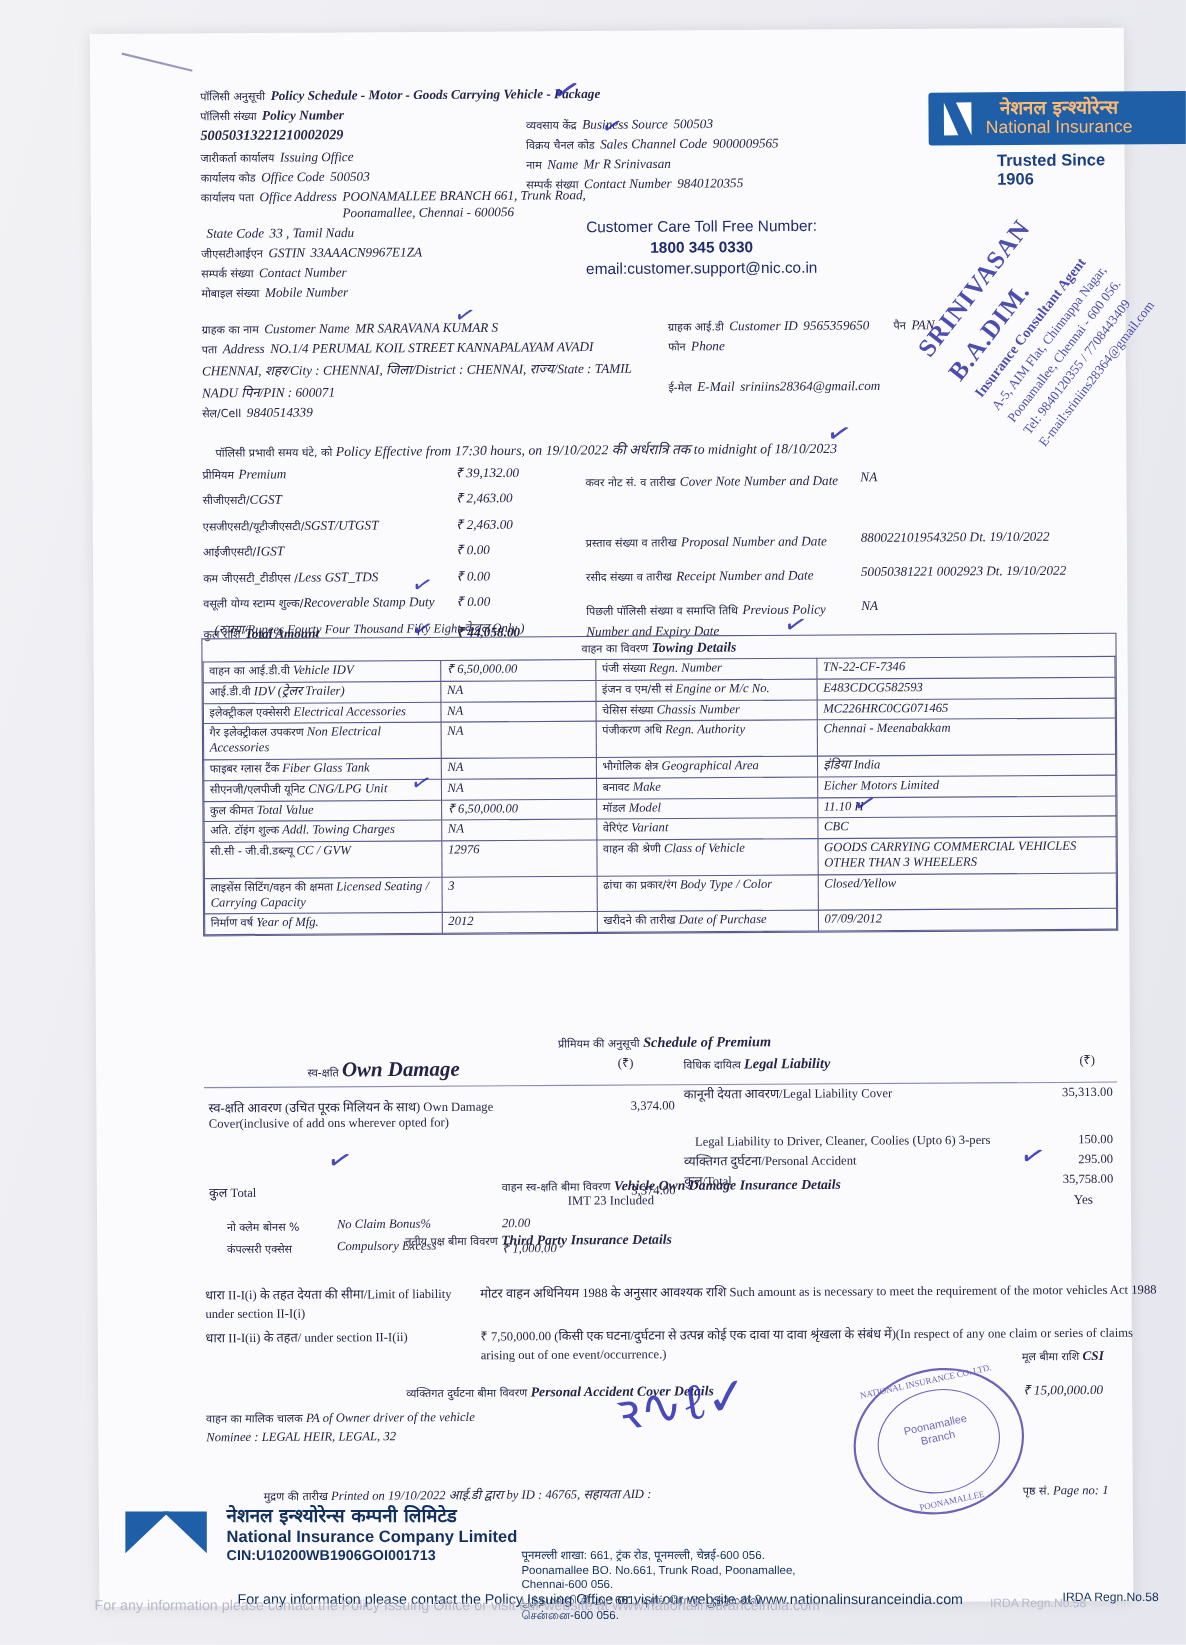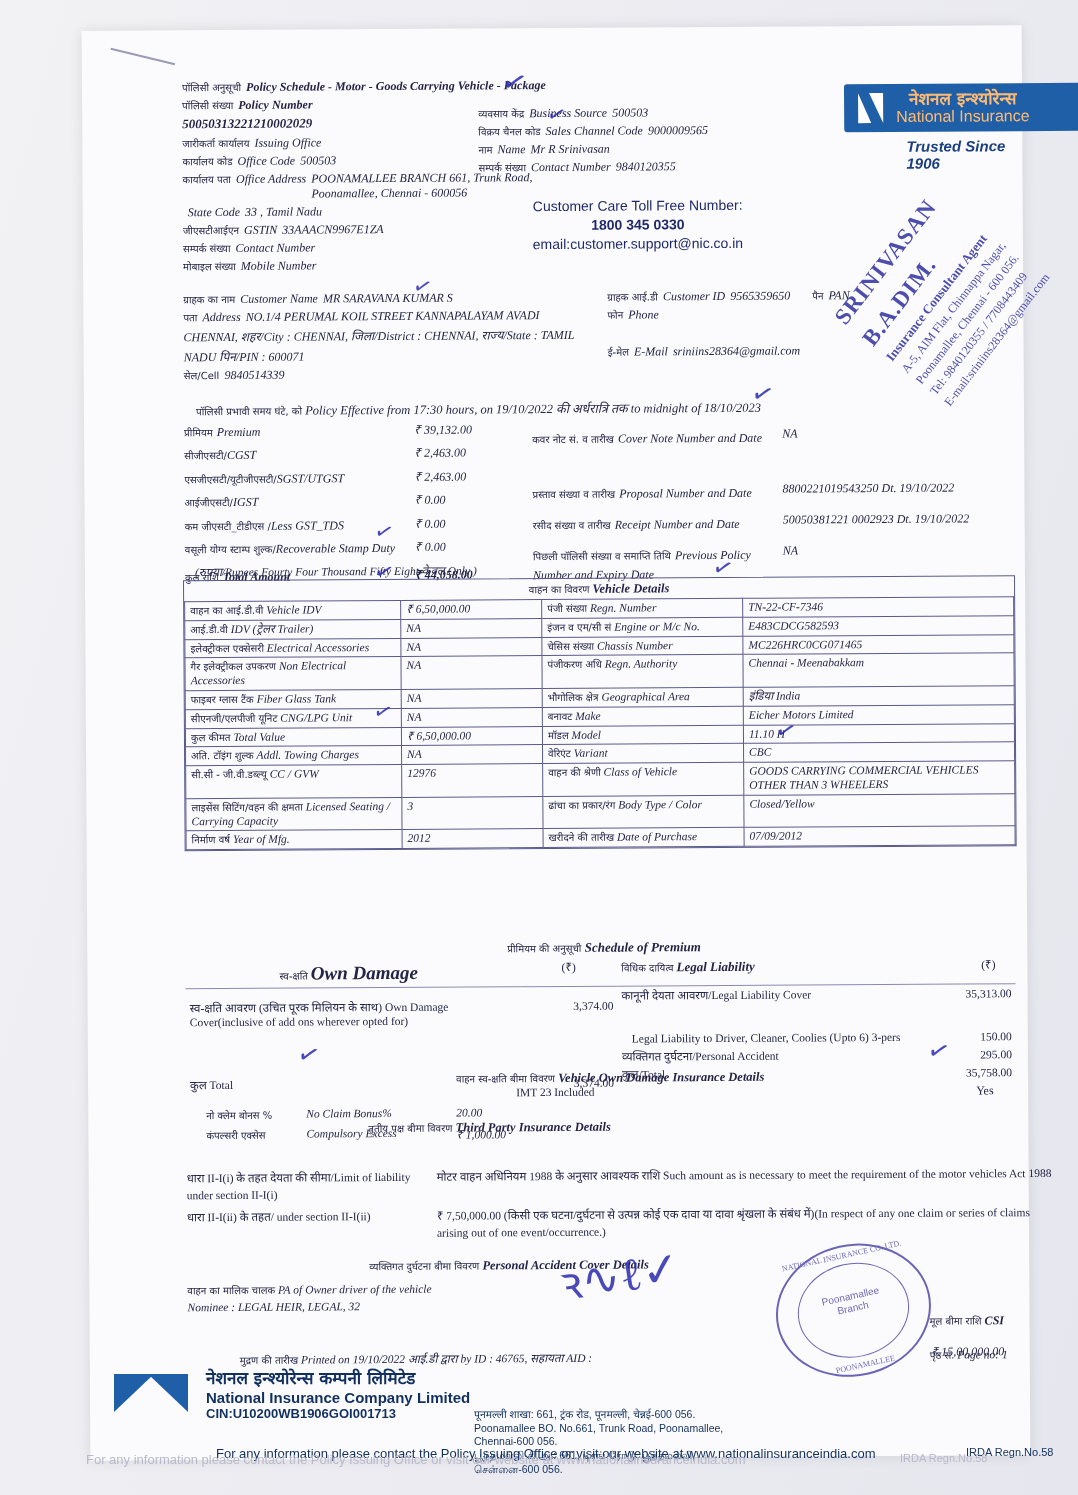--- a/index.html
+++ b/index.html
@@ -44,21 +44,21 @@
     border-top:30px solid transparent;border-bottom:0 solid transparent;
   }
   #logo .tri:after{
     content:"";position:absolute;left:15px;top:2px;width:0;height:0;
     border-right:14px solid #fff;border-bottom:30px solid transparent;
   }
   #logo .ltxt{color:#fdba74;line-height:1.05;text-align:center;}
   #logo .ltxt .l1{font-family:"DejaVu Sans",sans-serif;font-size:17px;font-weight:bold;}
   #logo .ltxt .l2{font-family:"Liberation Sans",sans-serif;font-size:16px;}
   #trusted{position:absolute;left:824px;top:112px;font-family:"Liberation Sans",sans-serif;
-    font-size:15px;font-weight:bold;color:#1b3f80;font-style:italic;}
+    font-size:15px;font-weight:bold;color:#1b3f80;}
 
   #care{position:absolute;left:390px;top:170px;width:330px;text-align:center;
     font-family:"Liberation Sans",sans-serif;color:#1f2a6b;}
   #care div{margin-bottom:3px;font-size:14px;}
 
   
   #cust{position:absolute;left:100px;top:262px;width:440px;}
   #cust2{position:absolute;left:524px;top:262px;width:400px;}
 
   
@@ -100,21 +100,21 @@
   
   #tp-t{position:absolute;left:280px;top:1092px;font-size:12.5px;}
   #tp{position:absolute;left:98px;top:1140px;width:870px;font-size:11.5px;line-height:1.45;}
   #tp .r{display:flex;margin-bottom:6px;}
   #tp .tl{width:250px;}
   #tp .tv{flex:1;}
 
   
   #pa-t{position:absolute;left:280px;top:1230px;font-size:12.5px;}
   #pa{position:absolute;left:98px;top:1252px;width:430px;font-size:11.5px;line-height:1.5;}
-  #csi{position:absolute;left:840px;top:1288px;font-size:12px;text-align:right;}
+  #csi{position:absolute;left:840px;top:1200px;font-size:12px;text-align:center;}
   #csi .amt{margin-top:14px;}
 
   #printed{position:absolute;left:150px;top:1322px;font-size:11.5px;}
   #pageno{position:absolute;left:840px;top:1322px;font-size:11.5px;}
 
   
   #footer{position:absolute;left:86px;top:1358px;width:992px;height:100px;}
   #ftri{position:absolute;left:28px;top:16px;width:78px;height:40px;}
   #ftri:before{content:"";position:absolute;left:0;top:0;width:0;height:0;
     border-left:40px solid #1f5fa8;border-bottom:38px solid transparent;}
@@ -349,21 +349,21 @@
         <span class="i val">Previous Policy Number and Expiry Date</span></span>
       <span class="pv i val">NA</span>
     </div>
   </div>
 
   <div id="words" class="i">(रुपया/Rupees  Fourty Four Thousand Fifty Eight केवल Only )</div>
 
   <div id="vt">
     <div class="cap">
       <span class="hi">वाहन का विवरण</span>
-      <span class="i b">Vehicle Details</span>
+      <span class="i b">Towing Details</span>
     </div>
     <table>
       <tbody id="vt-body">
             <tr>
               <td class="c1"><span class="hi">वाहन का आई.डी.वी</span> <span class="i">Vehicle IDV</span></td>
               <td class="c2"><span class="i">₹ 6,50,000.00</span></td>
               <td class="c3"><span class="hi">पंजी संख्या</span> <span class="i">Regn. Number</span></td>
               <td class="c4"><span class="i">TN-22-CF-7346</span></td>
             </tr>
             <tr>

